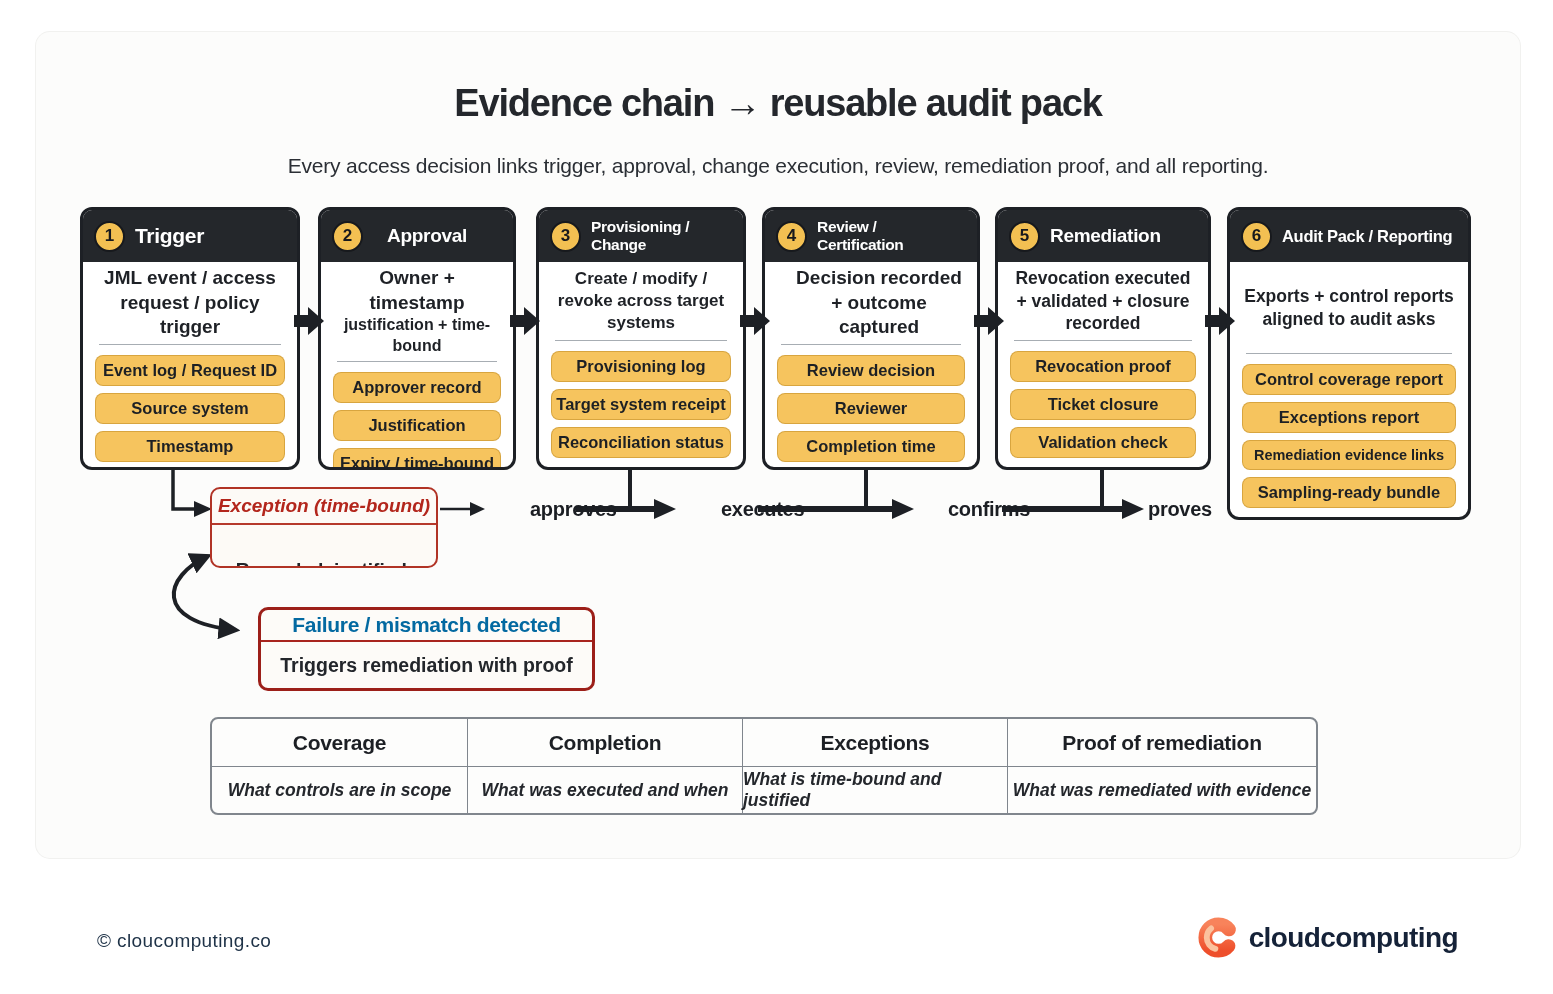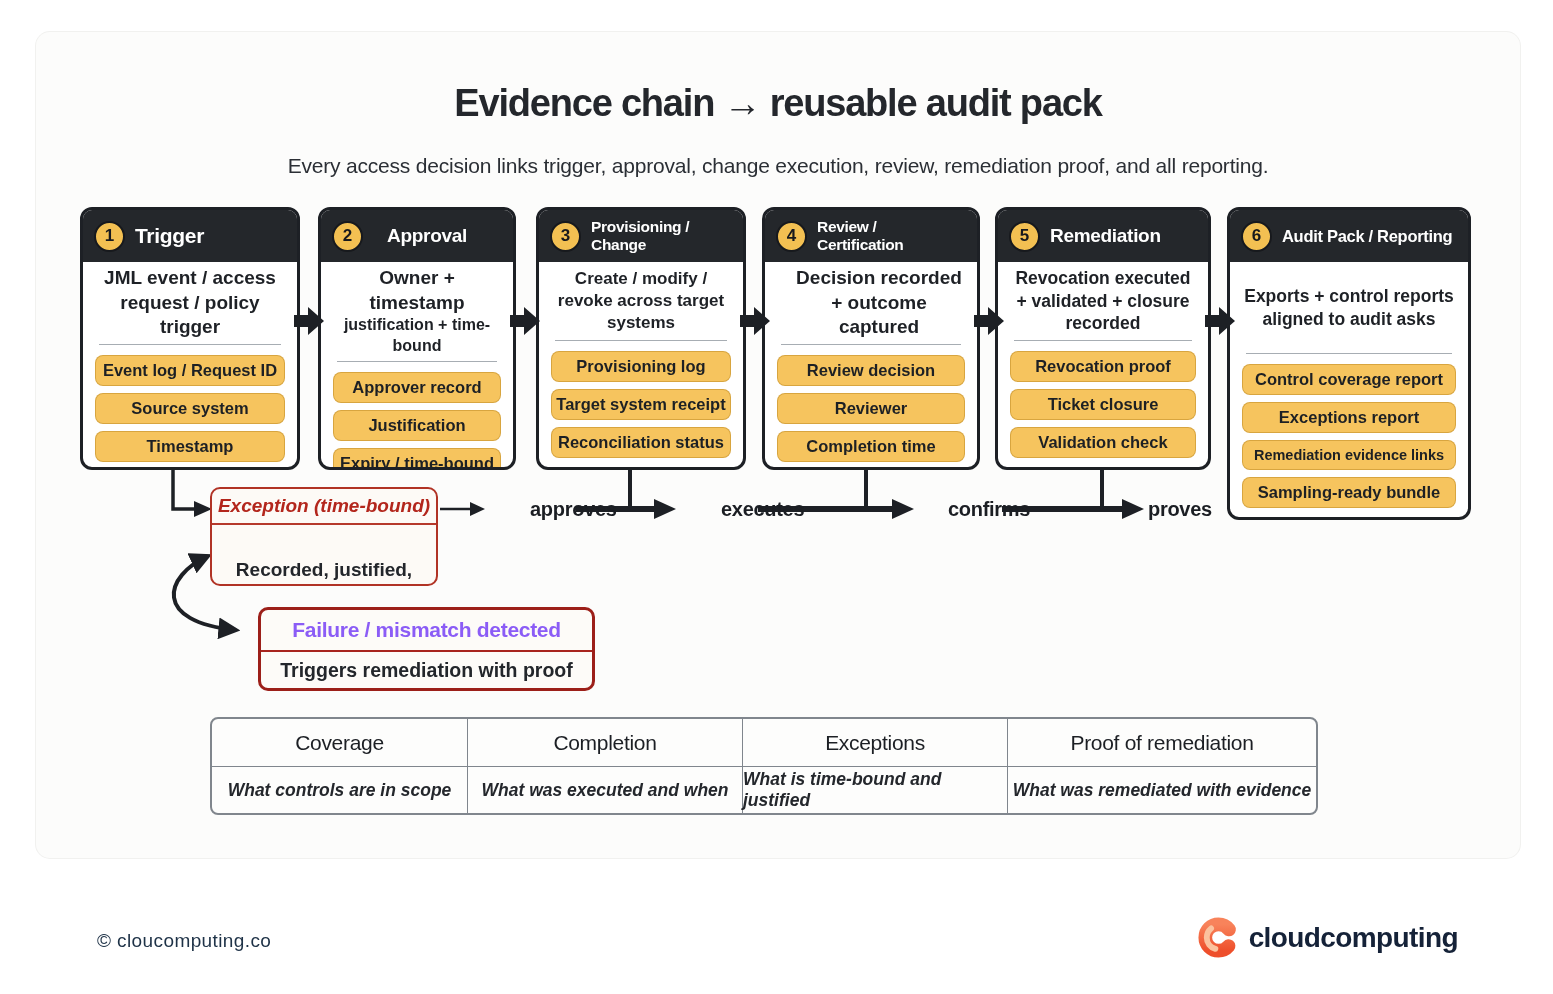--- a/index.html
+++ b/index.html
@@ -33,44 +33,44 @@
           font-weight:600; color:#1d2024; white-space:nowrap; }
   .chip.small { font-size:14.5px; padding:6px 2px; }
 
   .conn-arrow { position:absolute; top:272px; width:30px; height:34px; }
 
   .flow-svg { position:absolute; left:0; top:0; width:1484px; height:826px; pointer-events:none; }
 
   .flow-label { position:absolute; top:463px; height:28px; line-height:28px;
                 font-size:20px; font-weight:800; letter-spacing:-0.3px; color:#1b1e23; }
 
-  .exception-box { position:absolute; left:174px; top:455px; width:228px; height:99px;
+  .exception-box { position:absolute; left:174px; top:455px; width:228px; height:81px;
                    background:#fdfaf6; border:2.5px solid #b13325; border-radius:10px;
                    display:flex; flex-direction:column; overflow:hidden; }
   .exception-title { height:36px; display:flex; align-items:center; justify-content:center;
                      color:#b3261c; font-weight:800; font-style:italic; font-size:19px;
                      border-bottom:2px solid #b6392c; flex:none; }
   .exception-body { flex:1; display:flex; align-items:center; justify-content:center;
                     text-align:center; font-size:19px; font-weight:600; color:#23262b;
                     line-height:1.25; padding:2px 8px;margin-top:31px; }
 
   .failure-box { position:absolute; left:222px; top:575px; width:337px; height:84px;
                  background:#fdfbf8; border:3px solid #9c1f19; border-radius:10px;
                  display:flex; flex-direction:column; overflow:hidden; }
-  .failure-title { height:42px; display:flex; align-items:center; justify-content:center;
-                   color:#8b5cf6; font-weight:800; font-size:21px; letter-spacing:-0.3px;
+  .failure-title { height:32px; display:flex; align-items:center; justify-content:center;
+                   color:#0369a1; font-weight:800; font-size:21px; letter-spacing:-0.3px;
                    border-bottom:2px solid #a8241e; flex:none; }
   .failure-body { flex:1; display:flex; align-items:center; justify-content:center;
                   font-size:19.5px; font-weight:600; color:#23262b; }
 
   .summary-table { position:absolute; left:174px; top:685px; width:1108px; height:98px;
                    background:#fdfdfc; border:2px solid #80868d; border-radius:8px;
                    display:grid; grid-template-columns:255px 275px 265px 1fr;
                    grid-template-rows:48px 1fr; overflow:hidden; }
-  .th { display:flex; align-items:center; justify-content:center; font-weight:400;
+  .th { display:flex; align-items:center; justify-content:center; font-weight:700;
         font-size:21px; color:#1c1f24; border-bottom:1.5px solid #80868d; letter-spacing:-0.3px; }
   .td { display:flex; align-items:center; justify-content:center; font-style:italic;
         font-weight:600; font-size:17.5px; color:#24272c; }
   .th + .th, .td + .td { border-left:1.5px solid #80868d; }
   .summary-table .th:not(:first-child) { border-left:1.5px solid #80868d; }
   .summary-table .td:not(:nth-child(5)) { }
 
   .copyright { position:absolute; left:97px; top:930px; font-size:19px;
                letter-spacing:0.4px; color:#1e3247; }
   .logo { position:absolute; right:95px; top:915px; display:flex; align-items:center; gap:8px; }

